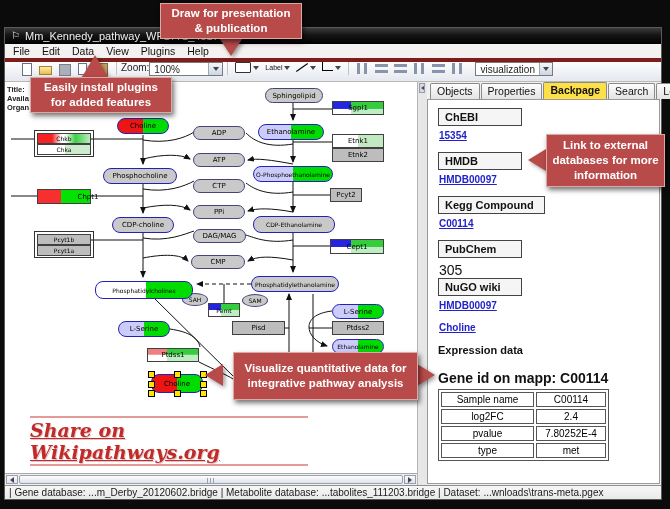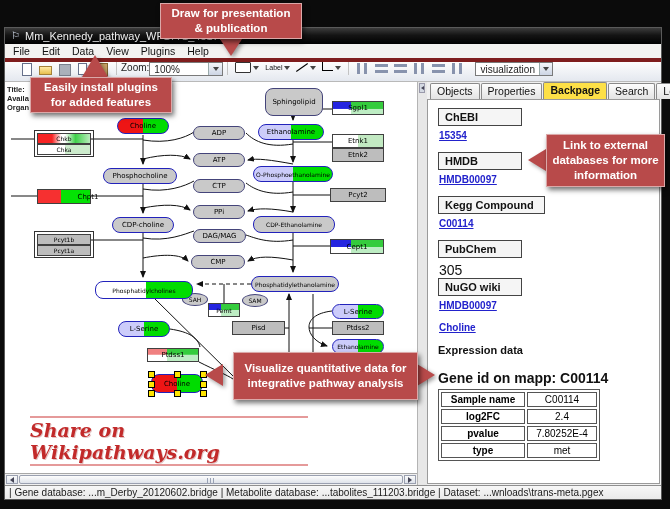--- a/index.html
+++ b/index.html
@@ -81,40 +81,40 @@
               overflow:hidden;font-size:10px;}
   .bp-header{display:inline-block;border:1px solid #444;background:#f5f5f5;padding:2px 10px 2px 6px;
              font-weight:bold;font-size:11px;min-width:66px;color:#111;}
   .bp-link{display:block;color:var(--link-blue,#2222cc);font-weight:bold;text-decoration:underline;
            font-size:10px;margin:4px 0 11px 1px;}
   .bp-value{display:block;font-size:14px;margin:4px 0 0 1px;color:#111;}
   .expr-title{font-weight:bold;font-size:11px;margin-top:2px;color:#111;}
   .gene-id{font-weight:bold;font-size:14px;margin:14px 0 3px;color:#111;}
   .expr-table{border:1px solid #555;border-collapse:separate;border-spacing:2px;background:#fff;}
   .expr-table td{border:1px solid #555;text-align:center;font-size:10px;padding:1px 4px;box-sizing:border-box;}
-  .expr-table td.cell-label{width:84px;font-weight:bold;}
+  .expr-table td.cell-label{width:93px;font-weight:normal;}
   .expr-table td.cell-value{width:70px;}
   
   .statusbar{height:13px;background:linear-gradient(#f7f7f7,#e9e9e9);border-top:1px solid #8f8f8f;
              display:flex;align-items:center;font-size:10px;color:#1a1a1a;padding-left:4px;flex:0 0 auto;
              white-space:nowrap;overflow:hidden;}
   
   .callout{position:absolute;background:var(--callout,#b84a4a);border:1px solid #dba8a8;color:#fff;
            font-weight:bold;font-size:11.5px;line-height:1.3;text-align:center;display:flex;
            align-items:center;justify-content:center;padding:17px 5px;box-sizing:border-box;
            box-shadow:2px 3px 5px rgba(0,0,0,.55);z-index:60;}
   .c-arrow{position:absolute;width:0;height:0;z-index:59;filter:drop-shadow(2px 2px 2px rgba(0,0,0,.4));}
   .arr-down{border-left:13px solid transparent;border-right:13px solid transparent;border-top:20px solid var(--callout,#b84a4a);}
   .arr-up{border-left:13px solid transparent;border-right:13px solid transparent;border-bottom:22px solid var(--callout,#b84a4a);}
   .arr-left{border-top:11px solid transparent;border-bottom:11px solid transparent;border-right:18px solid var(--callout,#b84a4a);}
   .arr-right{border-top:11px solid transparent;border-bottom:11px solid transparent;border-left:18px solid var(--callout,#b84a4a);}
   .share{position:absolute;left:30px;top:416px;width:278px;height:46px;border-top:2px solid #e59a9a;
          border-bottom:2px solid #e59a9a;display:flex;align-items:center;justify-content:center;
          color:var(--share-red,#c22a2a);font-family:"DejaVu Serif",serif;font-style:italic;font-weight:bold;
-         font-size:19px;z-index:55;text-shadow:1px 1px 0 rgba(140,20,20,.25);}
+         font-size:19px;z-index:55;text-shadow:1px 1px 0 rgba(140,20,20,.25);text-decoration:underline;}
 </style>
 </head>
 <body>
 
 <div class="frame">
   <div class="window">
 
     <div class="titlebar">
       <span class="app-icon">⚐</span>
       <span>Mm_Kennedy_pathway_WP1771_45176.gp</span>
@@ -225,21 +225,21 @@
               <path d="M280,246 L284,246"></path>
               <path d="M327,229 C310,231 304,238 304,245"></path>
               <path d="M304,245 C304,252 310,260 322,264" marker-end="url(#arrow)"></path>
               <path d="M327,246 L304,246"></path>
               <path d="M150,217 L230,296"></path>
               <path d="M165,247 C185,250 193,256 195,265"></path>
               <path d="M194,280 C210,288 222,293 228,297"></path>
             </g>
           </svg>
           <div id="canvas-nodes">
-              <div class="node pill" style="left: 260px; top: 6px; width: 58px; height: 28px; background: rgb(201, 201, 201); border-color: rgb(68, 68, 122); font-size: 7px;">Sphingolipid</div>
+              <div class="node pill" style="left: 260px; top: 6px; width: 58px; height: 15px; background: rgb(201, 201, 201); border-color: rgb(68, 68, 122); font-size: 7px;">Sphingolipid</div>
               <div class="node rect" style="left: 327px; top: 19px; width: 52px; height: 14px; background: linear-gradient(to right, rgb(37, 37, 224) 0px, rgb(37, 37, 224) 36%, rgb(53, 204, 61) 36%) 0px 0px / 100% 58% no-repeat, linear-gradient(to right, rgb(255, 255, 255) 0px, rgb(255, 255, 255) 36%, rgb(189, 237, 195) 36%); border-color: rgb(64, 64, 64); font-size: 7px;">Sgpl1</div>
               <div class="node pill" style="left: 253px; top: 42px; width: 66px; height: 16px; background: linear-gradient(to right, rgb(204, 204, 250) 0px, rgb(204, 204, 250) 50%, rgb(0, 220, 0) 50%); border-color: rgb(34, 34, 187); font-size: 7px;">Ethanolamine</div>
               <div class="node rect" style="left: 327px; top: 52px; width: 52px; height: 14px; background: linear-gradient(to right, rgb(255, 255, 255) 0px, rgb(255, 255, 255) 50%, rgb(194, 233, 194) 50%); border-color: rgb(64, 64, 64); font-size: 7px;">Etnk1</div>
               <div class="node rect" style="left: 327px; top: 66px; width: 52px; height: 14px; background: rgb(189, 189, 189); border-color: rgb(64, 64, 64); font-size: 7px;">Etnk2</div>
               <div class="node pill" style="left: 248px; top: 84px; width: 80px; height: 16px; background: linear-gradient(to right, rgb(204, 204, 250) 0px, rgb(204, 204, 250) 50%, rgb(0, 220, 0) 50%); border-color: rgb(34, 34, 187); font-size: 6px;">O-Phosphoethanolamine</div>
               <div class="node pill" style="left: 112px; top: 36px; width: 52px; height: 16px; background: linear-gradient(to right, rgb(238, 21, 21) 0px, rgb(238, 21, 21) 50%, rgb(0, 220, 0) 50%); border-color: rgb(34, 34, 187); font-size: 7px;">Choline</div>
               <div class="node group" style="left: 29px; top: 48px; width: 60px; height: 27px; background: transparent; border-color: rgb(51, 51, 51); font-size: 7px;"></div>
               <div class="node rect" style="left: 32px; top: 51px; width: 54px; height: 11px; background: linear-gradient(to right, rgb(246, 35, 35) 0px, rgb(246, 35, 35) 27%, rgb(255, 255, 255) 45%, rgb(255, 255, 255) 52%, rgb(63, 208, 74) 72%, rgb(185, 236, 188) 100%); border-color: rgb(64, 64, 64); font-size: 6px;">Chkb</div>
               <div class="node rect" style="left: 32px; top: 62px; width: 54px; height: 11px; background: linear-gradient(to right, rgb(255, 255, 255) 0px, rgb(255, 255, 255) 52%, rgb(205, 236, 205) 52%); border-color: rgb(64, 64, 64); font-size: 6px;">Chka</div>
               <div class="node pill" style="left: 98px; top: 86px; width: 74px; height: 16px; background: rgb(201, 201, 201); border-color: rgb(34, 34, 187); font-size: 7px;">Phosphocholine</div>
@@ -247,21 +247,21 @@
               <div class="node pill" style="left: 107px; top: 135px; width: 62px; height: 16px; background: rgb(201, 201, 201); border-color: rgb(34, 34, 187); font-size: 7px;">CDP-choline</div>
               <div class="node group" style="left: 29px; top: 149px; width: 60px; height: 27px; background: transparent; border-color: rgb(51, 51, 51); font-size: 7px;"></div>
               <div class="node rect" style="left: 32px; top: 152px; width: 54px; height: 11px; background: rgb(189, 189, 189); border-color: rgb(64, 64, 64); font-size: 6px;">Pcyt1b</div>
               <div class="node rect" style="left: 32px; top: 163px; width: 54px; height: 11px; background: rgb(189, 189, 189); border-color: rgb(64, 64, 64); font-size: 6px;">Pcyt1a</div>
               <div class="node pill" style="left: 188px; top: 44px; width: 52px; height: 14px; background: rgb(201, 201, 201); border-color: rgb(68, 68, 122); font-size: 7px;">ADP</div>
               <div class="node pill" style="left: 188px; top: 71px; width: 52px; height: 14px; background: rgb(201, 201, 201); border-color: rgb(68, 68, 122); font-size: 7px;">ATP</div>
               <div class="node pill" style="left: 188px; top: 97px; width: 52px; height: 14px; background: rgb(201, 201, 201); border-color: rgb(68, 68, 122); font-size: 7px;">CTP</div>
               <div class="node pill" style="left: 188px; top: 123px; width: 52px; height: 14px; background: rgb(201, 201, 201); border-color: rgb(68, 68, 122); font-size: 7px;">PPi</div>
               <div class="node pill" style="left: 188px; top: 147px; width: 53px; height: 14px; background: rgb(201, 201, 201); border-color: rgb(68, 68, 122); font-size: 7px;">DAG/MAG</div>
               <div class="node pill" style="left: 186px; top: 173px; width: 54px; height: 14px; background: rgb(201, 201, 201); border-color: rgb(68, 68, 122); font-size: 7px;">CMP</div>
-              <div class="node rect" style="left: 325px; top: 106px; width: 56px; height: 14px; background: rgb(189, 189, 189); border-color: rgb(64, 64, 64); font-size: 7px;">Pcyt2</div>
+              <div class="node rect" style="left: 325px; top: 106px; width: 32px; height: 14px; background: rgb(189, 189, 189); border-color: rgb(64, 64, 64); font-size: 7px;">Pcyt2</div>
               <div class="node pill" style="left: 248px; top: 134px; width: 82px; height: 17px; background: rgb(201, 201, 201); border-color: rgb(34, 34, 187); font-size: 6px;">CDP-Ethanolamine</div>
               <div class="node rect" style="left: 325px; top: 157px; width: 54px; height: 15px; background: linear-gradient(to right, rgb(37, 37, 224) 0px, rgb(37, 37, 224) 38%, rgb(53, 204, 61) 38%) 0px 0px / 100% 55% no-repeat, linear-gradient(to right, rgb(255, 255, 255) 0px, rgb(255, 255, 255) 38%, rgb(189, 237, 195) 38%); border-color: rgb(64, 64, 64); font-size: 7px;">Cept1</div>
               <div class="node pill" style="left: 246px; top: 194px; width: 88px; height: 16px; background: rgb(201, 201, 201); border-color: rgb(34, 34, 187); font-size: 6px;">Phosphatidylethanolamine</div>
               <div class="node rect" style="left: 203px; top: 221px; width: 32px; height: 14px; background: linear-gradient(to right, rgb(37, 37, 224) 0px, rgb(37, 37, 224) 40%, rgb(53, 204, 61) 40%) 0px 0px / 100% 52% no-repeat, linear-gradient(to right, rgb(255, 255, 255) 0px, rgb(255, 255, 255) 40%, rgb(189, 237, 195) 40%); border-color: rgb(64, 64, 64); font-size: 6px;">Pemt</div>
               <div class="node ellipse" style="left: 177px; top: 211px; width: 26px; height: 13px; background: rgb(201, 201, 201); border-color: rgb(68, 68, 122); font-size: 6px;">SAH</div>
               <div class="node ellipse" style="left: 237px; top: 212px; width: 26px; height: 13px; background: rgb(201, 201, 201); border-color: rgb(68, 68, 122); font-size: 6px;">SAM</div>
               <div class="node pill" style="left: 90px; top: 199px; width: 98px; height: 18px; background: linear-gradient(to right, rgb(255, 255, 255) 0px, rgb(255, 255, 255) 52%, rgb(0, 220, 0) 52%); border-color: rgb(34, 34, 187); font-size: 6px;">Phosphatidylcholines</div>
               <div class="node pill" style="left: 113px; top: 239px; width: 52px; height: 16px; background: linear-gradient(to right, rgb(204, 204, 250) 0px, rgb(204, 204, 250) 50%, rgb(0, 220, 0) 50%); border-color: rgb(34, 34, 187); font-size: 7px;">L-Serine</div>
               <div class="node rect" style="left: 142px; top: 266px; width: 52px; height: 14px; background: linear-gradient(to right, rgb(240, 128, 128) 0px, rgb(240, 128, 128) 38%, rgb(53, 204, 61) 38%) 0px 0px / 100% 48% no-repeat, linear-gradient(to right, rgb(255, 255, 255) 0px, rgb(255, 255, 255) 38%, rgb(189, 237, 195) 38%); border-color: rgb(64, 64, 64); font-size: 7px;">Ptdss1</div>
               <div class="node pill" style="left: 327px; top: 222px; width: 52px; height: 15px; background: linear-gradient(to right, rgb(204, 204, 250) 0px, rgb(204, 204, 250) 50%, rgb(0, 220, 0) 50%); border-color: rgb(34, 34, 187); font-size: 7px;">L-Serine</div>

